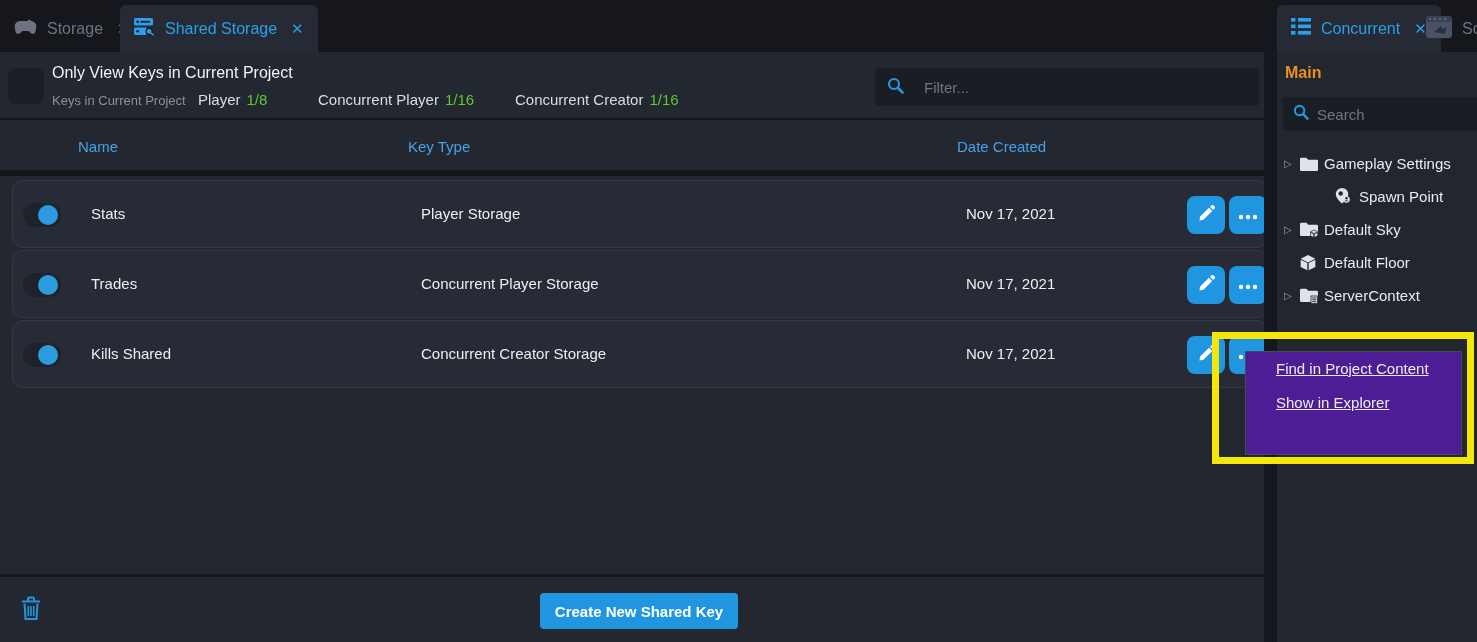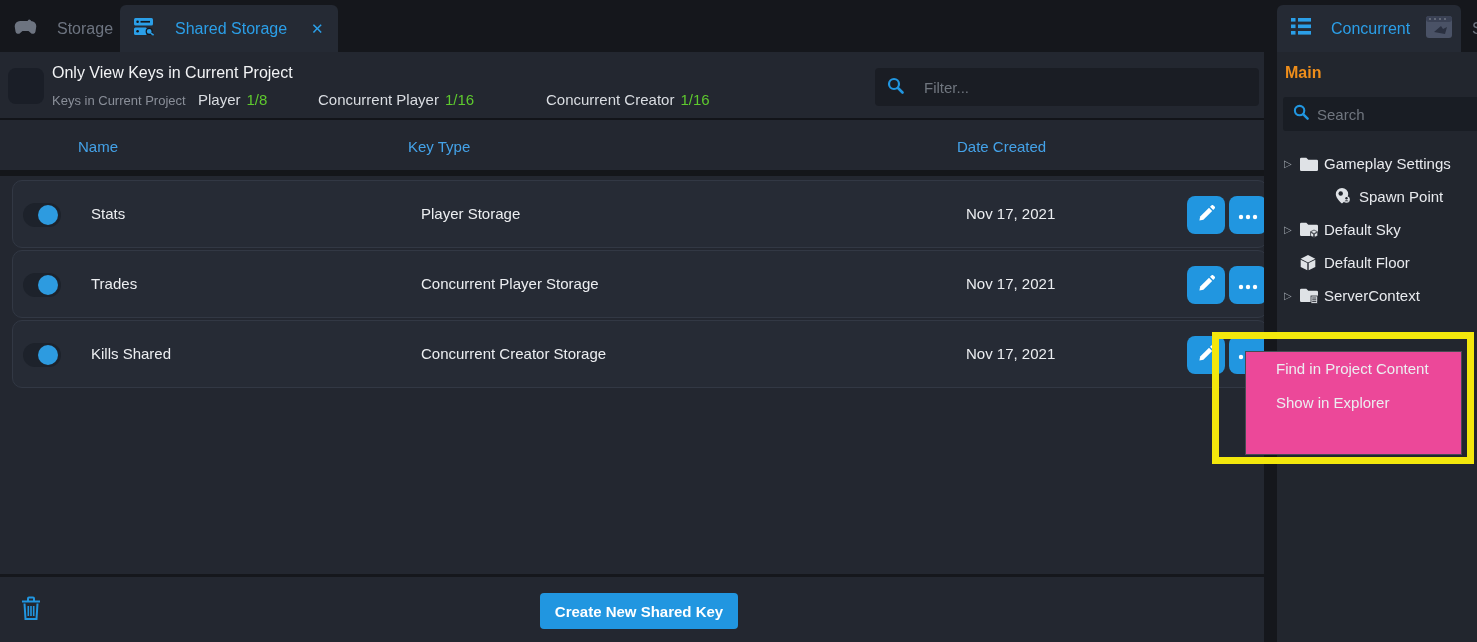--- a/index.html
+++ b/index.html
@@ -1,21 +1,21 @@
 <!DOCTYPE html>
 <html><head>
 <meta charset="utf-8">
 <style>
   * { margin:0; padding:0; box-sizing:border-box; }
   html,body { width:1477px; height:642px; overflow:hidden; background:#15171c;
               font-family:"Liberation Sans", sans-serif; color:#e8eaee; }
 
   
   #topbar { position:absolute; left:0; top:0; width:1477px; height:52px; background:#15171c; }
-  .tab { position:absolute; top:5px; height:47px; display:flex; align-items:center; gap:20px;
+  .tab { position:absolute; top:5px; height:47px; display:flex; align-items:center; gap:10px;
          padding:0 14px; font-size:16px; border-radius:6px 6px 0 0; cursor:default; }
   .tab.inactive { color:#6d7480; }
   .tab.active { background:#252a34; color:#2b9fe8; }
   .tab .close { font-size:15px; margin-left:4px; }
 
   
   #main { position:absolute; left:0; top:52px; width:1264px; height:590px; background:#232730; }
   #gutter { position:absolute; left:1264px; top:52px; width:13px; height:590px; background:#15171c; }
 
   .checkbox { position:absolute; left:8px; top:16px; width:36px; height:36px;
@@ -58,21 +58,21 @@
   .rp-title { position:absolute; left:8px; top:12px; font-size:16px; font-weight:bold; color:#ef8e1b; }
   .rp-search { position:absolute; left:6px; top:45px; width:200px; height:34px; background:#191d24;
                border-radius:3px; display:flex; align-items:center; padding:0 10px; gap:8px; }
   .tree-item { position:absolute; left:0; width:200px; height:33px; display:flex;
                align-items:center; font-size:15px; color:#e8eaee; }
   .tree-arrow { width:16px; margin-left:7px; color:#9aa0a8; font-size:10px; flex:none; }
   .tree-ico { width:24px; flex:none; display:flex; align-items:center; }
 
   
   #ctx-menu { position:absolute; left:1245px; top:351px; width:217px; height:104px;
-              background:#ec4899; border:1px solid #474b52; z-index:40; }
+              background:#4c1d95; border:1px solid #474b52; z-index:40;text-decoration:underline; }
   .ctx-item { height:34px; line-height:34px; padding-left:30px; font-size:15px; color:#eceef1; }
   .ctx-item.hl { background:#2e333c; }
   #hl-box { position:absolute; left:1212px; top:332px; width:262px; height:132px;
             border:7px solid #f3e70c; z-index:60; pointer-events:none; }
 </style>
 </head>
 <body>
 
 <div id="topbar">
   <div class="tab inactive" style="left:0;">
@@ -135,21 +135,21 @@
   <div class="checkbox"></div>
   <div class="hdr-title">Only View Keys in Current Project</div>
   <div class="hdr-sub" style="left:52px;">Keys in Current Project</div>
 
   <div class="quota" style="left:198px;">
     <span>Player</span><b>1/8</b>
   </div>
   <div class="quota" style="left:318px;">
     <span>Concurrent Player</span><b>1/16</b>
   </div>
-  <div class="quota" style="left:546px;">
+  <div class="quota" style="left:515px;">
     <span>Concurrent Creator</span><b>1/16</b>
   </div>
 
   <div class="filter-box">
     <span>
       <svg width="17" height="17" viewBox="0 0 17 17">
           <circle cx="7" cy="7" r="5" fill="none" stroke="#2196e0" stroke-width="2.2"></circle>
           <line x1="11" y1="11" x2="15.5" y2="15.5" stroke="#2196e0" stroke-width="2.6" stroke-linecap="round"></line>
         </svg>
     </span>

